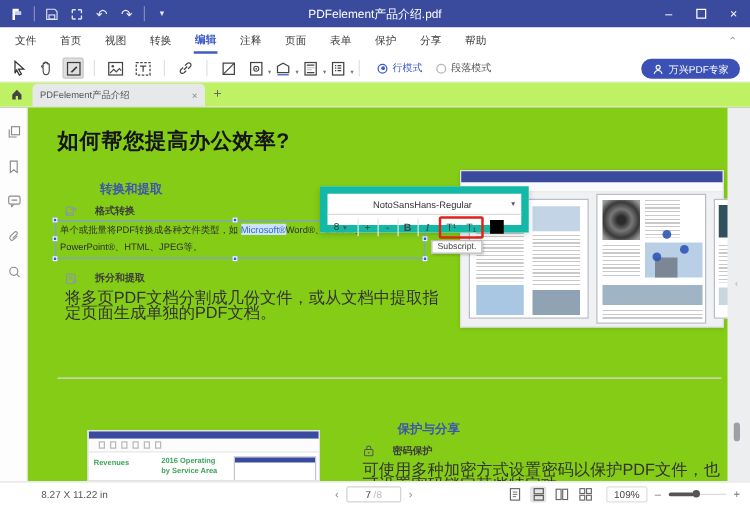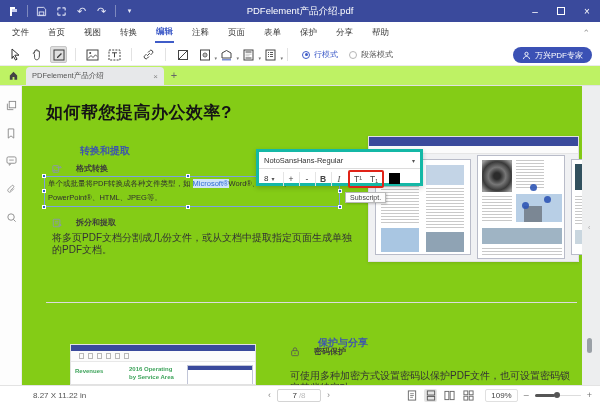--- a/index.html
+++ b/index.html
@@ -48,40 +48,40 @@
   .sidebar { position:absolute; left:0; top:0; width:22px; height:299px; border-right:1px solid #eeeeee; background:#fdfdfd; }
   .side-btn { position:absolute; left:4px; width:14px; height:14px; display:flex; align-items:center; justify-content:center; }
   .gutter { position:absolute; right:0; top:0; width:18px; height:299px; background:#edeeef; }
   .scroll-thumb { position:absolute; left:5px; top:252px; width:5px; height:15px; background:#9aa0a6; border-radius:3px; }
   .pager-arrow { position:absolute; left:6px; top:138px; font-size:7px; color:#a9a9a9; }
 
   .doc-h1 { position:absolute; left:46px; top:15px; font-size:17px; font-weight:bold; color:#151515; letter-spacing:.5px; }
   .sec-head { position:absolute; font-size:10px; font-weight:bold; color:#3d55ad;padding-left:28px; }
   .item-row { position:absolute; display:flex; align-items:center; gap:14px; }
   .item-title { font-size:8px; font-weight:bold; color:#3c3c3c; }
-  .doc-text { position:absolute; font-size:10px; color:#333; line-height:12px; }
+  .doc-text { position:absolute; font-size:13px; color:#333; line-height:12px; }
 
   .sel-box { position:absolute; left:44px; top:90px; width:296px; height:31px; border:1px solid #7ba1e2; background:transparent; }
   .sel-box .doc-line { font-size:7.5px; color:#2f2f2f; line-height:14px; padding-left:3px; white-space:nowrap; }
   .doc-link { color:#2e6bd6; background:#cfe3f8; }
   .handle { position:absolute; width:4px; height:4px; background:#2f62c9; border:1px solid #fff; }
 
   .divider { position:absolute; left:46px; top:216px; width:531px; border-top:1px solid #dcdcdc; }
 
   
   .shot1 { position:absolute; left:368px; top:50px; width:211px; height:126px; background:#f0f1f3; border:1px solid #e0e0e4; box-shadow:0 1px 3px rgba(0,0,0,.12); }
   .mini-titlebar { height:9px; background:#3a4a9c; }
   .mini-toolbar { height:8px; background:#fbfbfb; border-bottom:1px solid #e6e6e6; }
   .mini-page { position:absolute; background:#fff; border:1px solid #b9bcc9; overflow:hidden; }
   .fake-text { position:absolute; background:repeating-linear-gradient(#c9c9c9 0 1px, transparent 1px 3px); }
   .img-block { position:absolute; }
   .dot-blue { position:absolute; width:7px; height:7px; border-radius:50%; background:#2f55b5; opacity:.9; }
 
   
-  .float-tb { position:absolute; left:256px; top:63px; width:167px; height:37px; background:#fff; border:3px solid #14b8a6; box-shadow:0 2px 5px rgba(0,0,0,.18); z-index:5; }
+  .float-tb { position:absolute; left:256px; top:63px; width:167px; height:37px; background:#fff; border:6px solid #14b8a6; box-shadow:0 2px 5px rgba(0,0,0,.18); z-index:5;text-align:center; }
   .ft-row1 { height:17px; border-bottom:1px solid #dcdcdc; display:flex; align-items:center; padding:0 5px; }
   .ft-font { font-size:7.5px; color:#333; flex:1; }
   .ft-caret { font-size:6px; color:#555; }
   .ft-row2 { height:19px; display:flex; align-items:center; padding:0 3px; gap:1px; }
   .ft-size { width:20px; display:flex; align-items:center; gap:3px; font-size:8px; color:#333; padding-left:2px; }
   .ft-btn { width:15px; height:14px; display:flex; align-items:center; justify-content:center; font-size:8.5px; color:#444; border-left:1px solid #e4e4e4; }
   .ft-btn.b { font-weight:bold; }
   .ft-btn.i { font-style:italic; font-family:"Liberation Serif", serif; }
   .red-box { display:flex; border:2px solid #e02318; border-radius:2px; margin:0 1px; }
   .red-box .ft-btn { border-left:none; width:16px; }
@@ -408,21 +408,21 @@
           <span class="shot2-toolicon"></span>
           <span class="shot2-toolicon"></span>
       </div>
       <span class="green" style="left:4px; top:23px">Revenues</span>
       <span class="green" style="left:58px; top:21px">2016 Operating</span>
       <span class="green" style="left:58px; top:29px">by Service Area</span>
       <div class="shot2-dialog"></div>
     </div>
 
     <div class="sec-head" style="left:290px; top:250px">保护与分享</div>
-    <div class="item-row" style="left:290px; top:260px">
+    <div class="item-row" style="left:290px; top:269px">
       <svg width="10" height="11" viewBox="0 0 12 13">
           <rect x="2" y="5.5" width="8" height="6" rx="1" fill="none" stroke="#555" stroke-width="1"></rect>
           <path d="M4 5.5V4a2 2 0 014 0v1.5" fill="none" stroke="#555" stroke-width="1"></path>
           <circle cx="6" cy="8.5" r=".8" fill="#555"></circle>
         </svg>
       <span class="item-title">密码保护</span>
     </div>
     <div class="doc-text" style="left:290px; top:284px; width:288px">可使用多种加密方式设置密码以保护PDF文件，也可设置密码锁定某些特定功</div>
 
     <div class="gutter">

